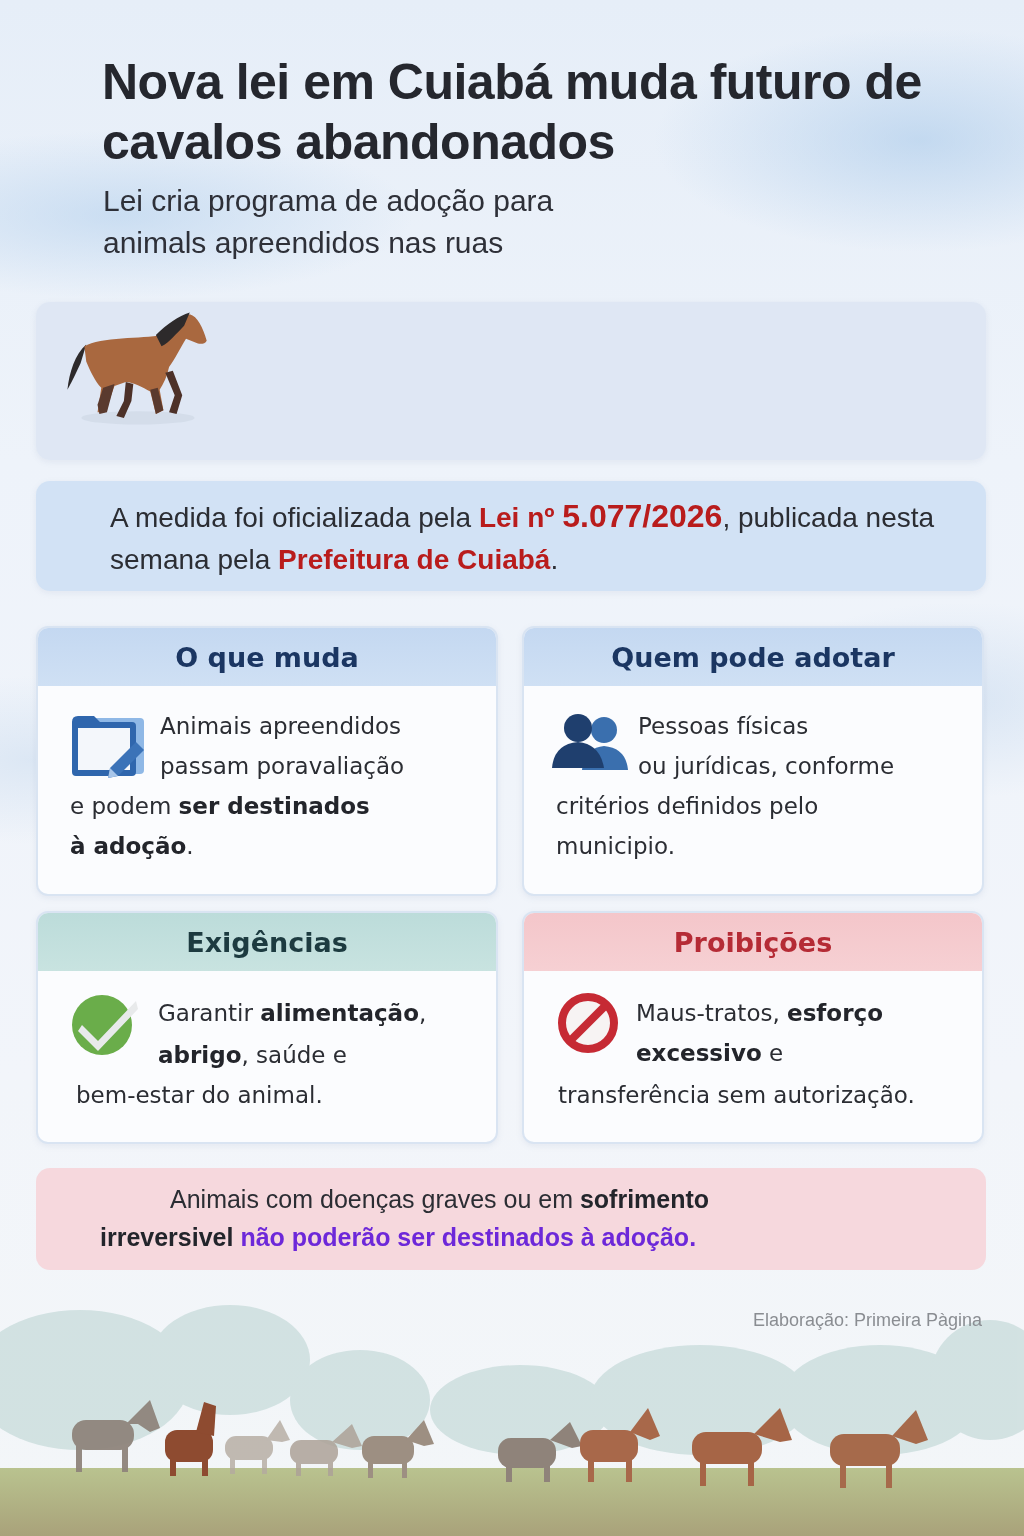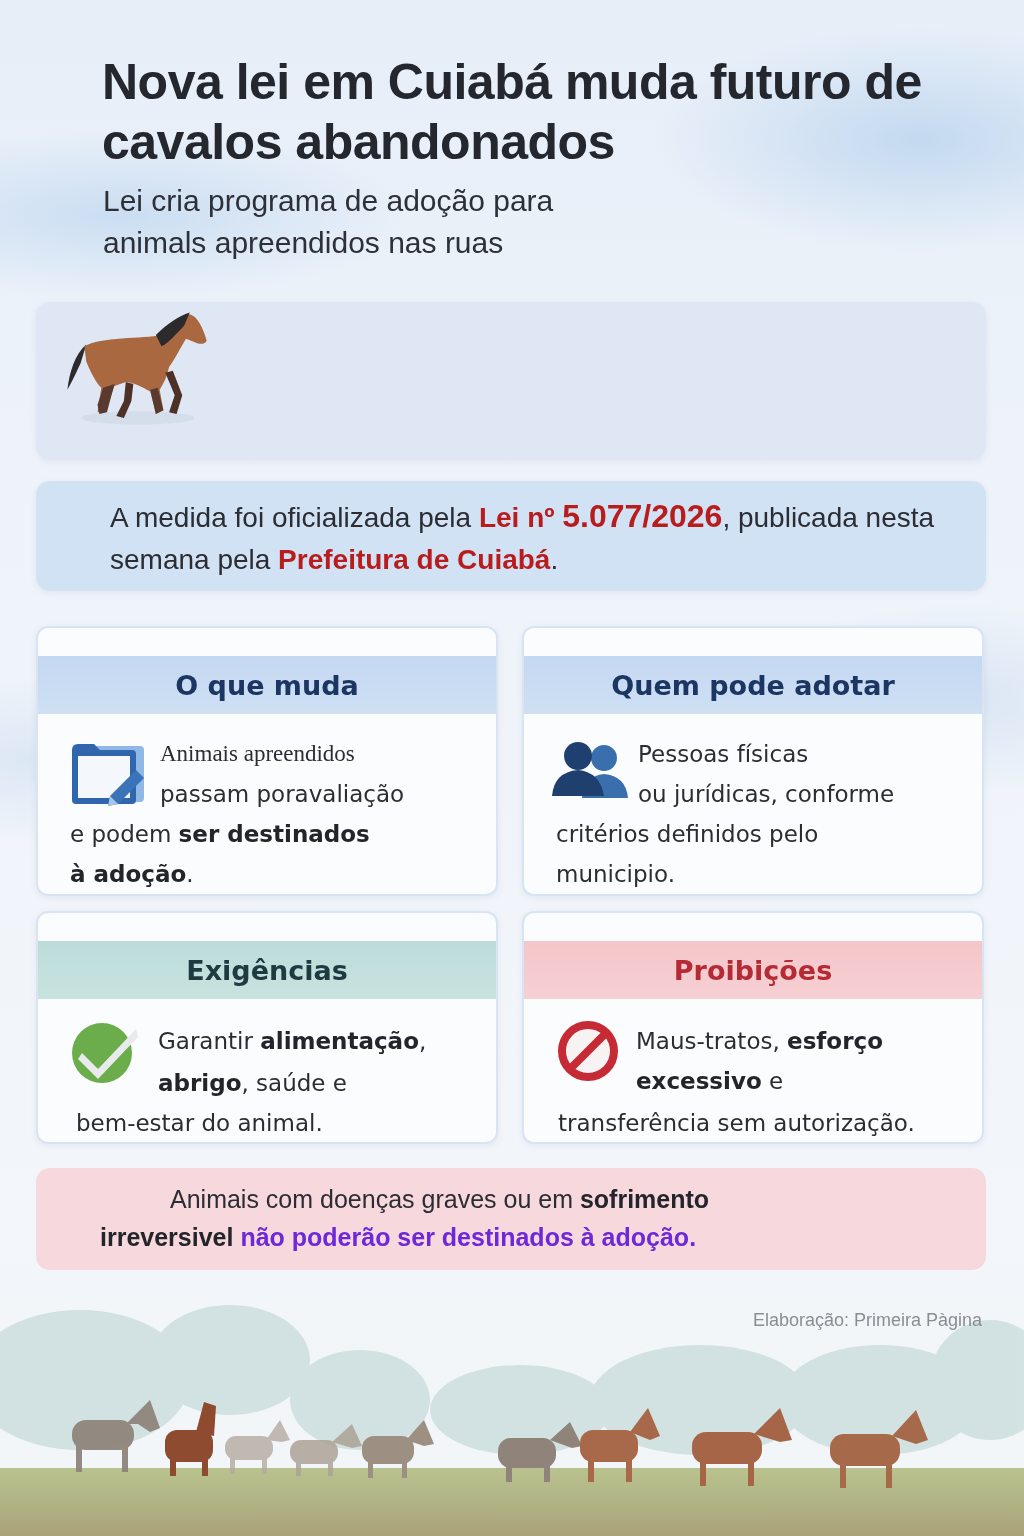--- a/index.html
+++ b/index.html
@@ -53,21 +53,21 @@
   }
   .law .hl { font-weight: 700; color: #b91c1c; }
   .law .hl-big { font-size: 32px; }
   .card {
     position: absolute; width: 462px; background: #fbfcfe;
     border: 2px solid #d9e4f2; border-radius: 12px; overflow: hidden;
     box-shadow: 0 2px 6px rgba(120,140,170,0.12);
   }
   .card .head {
     height: 58px; display: flex; align-items: center; justify-content: center;
-    font-family: "DejaVu Sans", sans-serif; font-weight: 700; font-size: 27px; margin-top: 28px;
+    font-family: "DejaVu Sans", sans-serif; font-weight: 700; font-size: 27px;
   }
   .card .body { position: relative; }
   .card .icon { position: absolute; }
   .card .t {
     position: absolute; font-size: 23px; line-height: 40px; color: #2b2d33;
     font-family: "DejaVu Sans", sans-serif;
   }
   .c1 { left: 36px; top: 626px; height: 270px; }
   .c2 { left: 522px; top: 626px; height: 270px; }
   .c3 { left: 36px; top: 911px; height: 233px; }
@@ -123,21 +123,21 @@
 <div class="card c1">
   <div class="head h-blue">O que muda</div>
   <div class="body">
     <svg class="icon" style="left:32px;top:26px;" width="76" height="66" viewBox="0 0 76 66">
       <rect x="8" y="6" width="66" height="56" rx="4" fill="#8fb8e6"></rect>
       <path d="M2 10 Q2 4 8 4 L24 4 L30 10 L62 10 Q66 10 66 14 L66 60 Q66 64 62 64 L6 64 Q2 64 2 60 Z" fill="#2f66ad"></path>
       <rect x="8" y="16" width="52" height="42" fill="#f4f7fb"></rect>
       <path d="M40 56 L66 30 L74 38 L48 64 L38 66 Z" fill="#3b73b8"></path>
       <path d="M38 66 L40 56 L48 64 Z" fill="#a8c6ea"></path>
     </svg>
-    <div class="t" style="left:122px;top:20px;font-family:Liberation Serif, serif;">Animais apreendidos</div>
+    <div class="t" style="left:122px;top:20px;">Animais apreendidos</div>
     <div class="t" style="left:122px;top:60px;">passam poravaliação</div>
     <div class="t" style="left:32px;top:100px;"><span>e podem </span><b>ser destinados</b></div>
     <div class="t" style="left:32px;top:140px;"><b>à adoção</b><span>.</span></div>
   </div>
 </div>
 
 <div class="card c2">
   <div class="head h-blue">Quem pode adotar</div>
   <div class="body">
     <svg class="icon" style="left:28px;top:26px;" width="80" height="60" viewBox="0 0 80 60">

